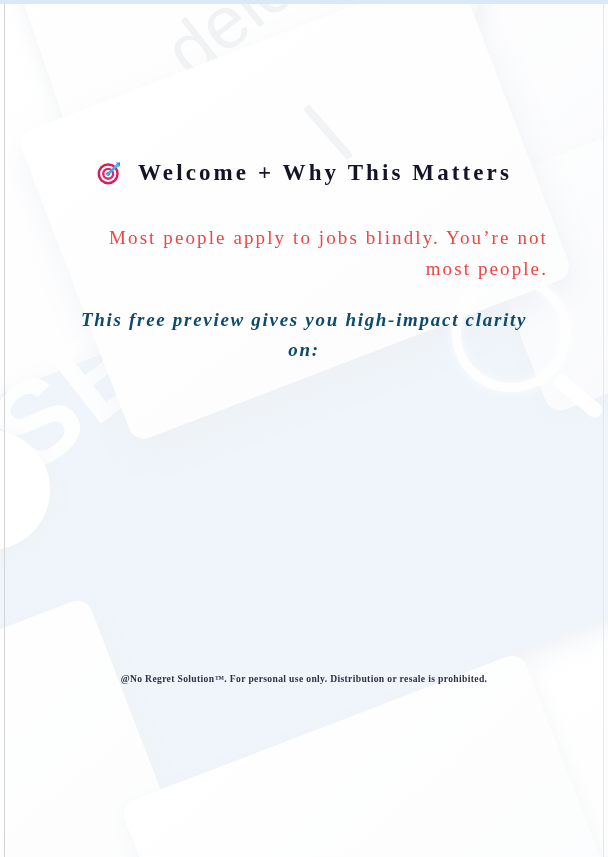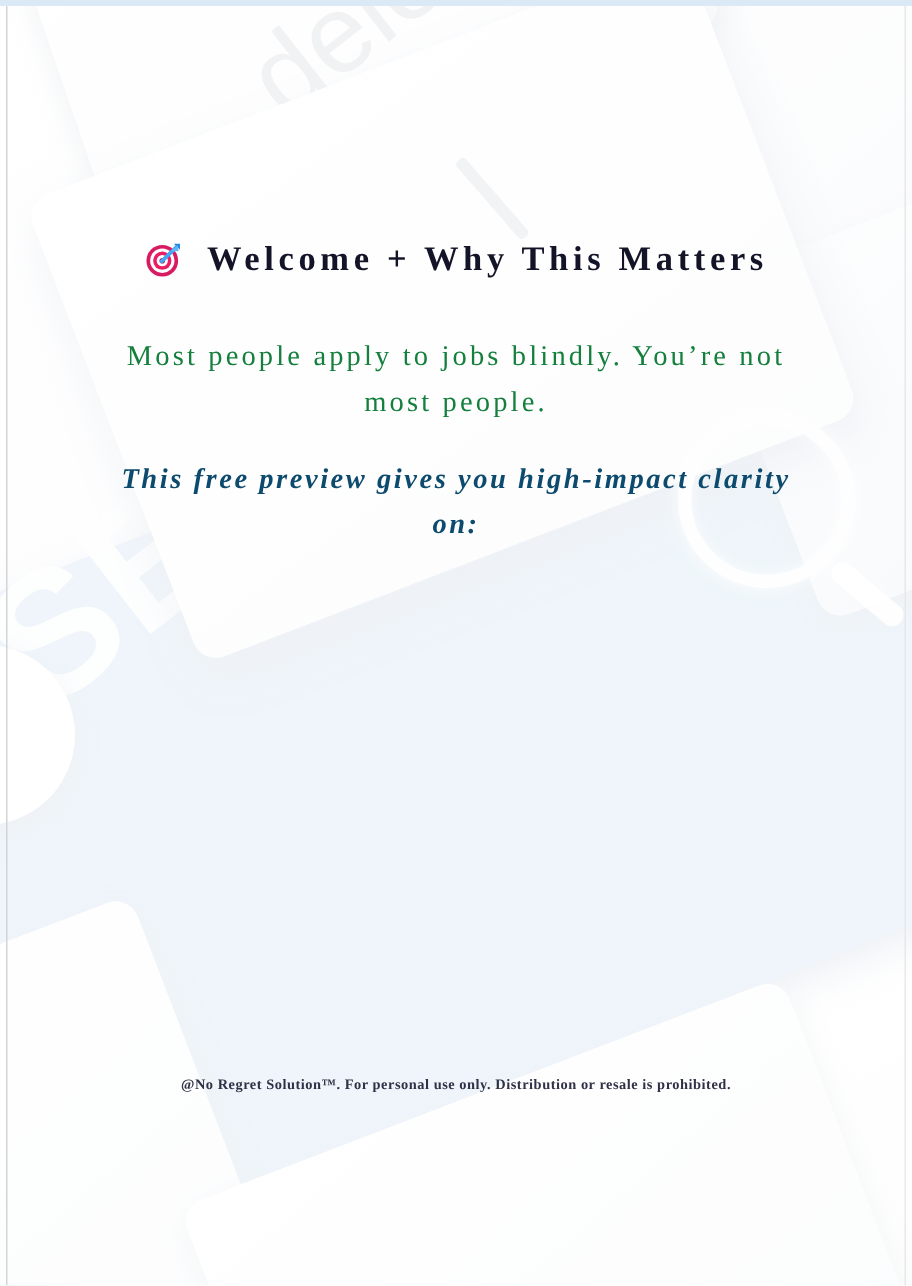--- a/index.html
+++ b/index.html
@@ -288,27 +288,27 @@
     letter-spacing: 3.1px;
     color: #141428;
     white-space: nowrap;
   }
 
   .subtitle {
     position: absolute;
     left: 60px;
     right: 60px;
     top: 222px;
-    text-align: center;
+    text-align: right;
     font-family: "Liberation Serif", "DejaVu Serif", serif;
     font-size: 19px;
     font-weight: 400;
     letter-spacing: 2.1px;
     line-height: 31px;
-    color: #15803d;
+    color: #ef4444;
   }
 
   .lead-in {
     position: absolute;
     left: 62px;
     right: 62px;
     top: 305px;
     text-align: center;
     font-family: Liberation Serif, serif;
     font-size: 19px;
@@ -340,21 +340,20 @@
     position: absolute;
     left: 0;
     right: 0;
     top: 673px;
     text-align: center;
     font-family: "Liberation Serif", "DejaVu Serif", serif;
     font-size: 9.6px;
     font-weight: 700;
     letter-spacing: .35px;
     color: #2f3147;
-    margin-top: 45px;
   }
 </style>
 </head>
 <body>
 
 <div class="page">
 
   <div class="bg-layer">
     <div class="bg-base"></div>
 

